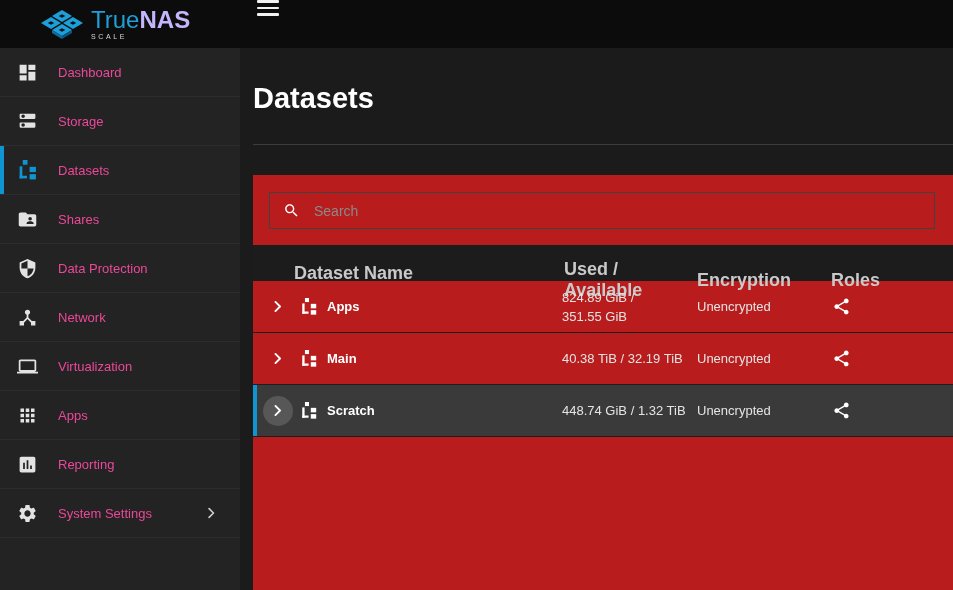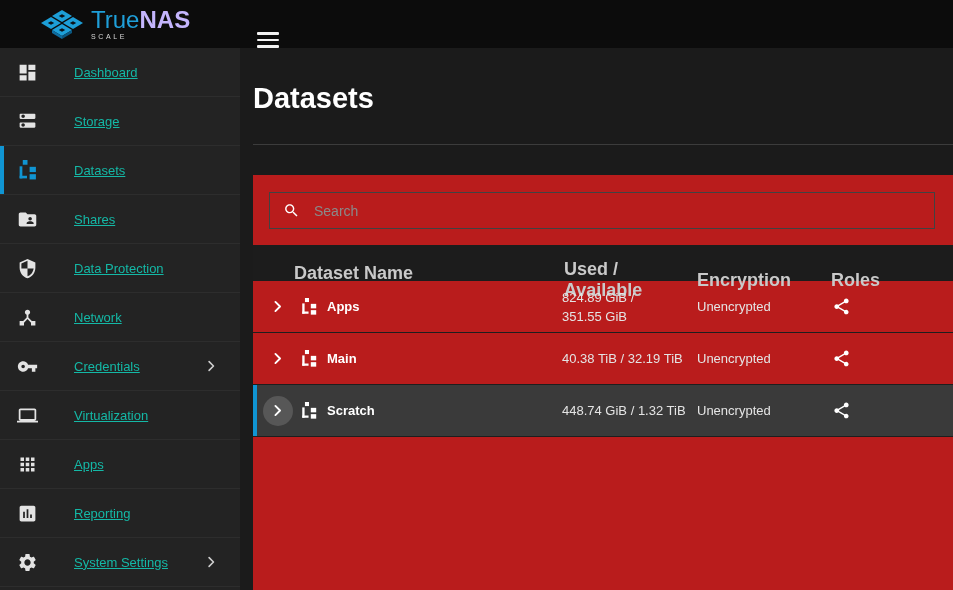--- a/index.html
+++ b/index.html
@@ -8,21 +8,21 @@
     width: 953px; height: 590px;
     overflow: hidden;
     background: #1b1b1b;
     font-family: "Liberation Sans", sans-serif;
   }
 
   
   .topbar {
     position: absolute; top: 0; left: 0; right: 0; height: 48px;
     background: #0c0c0c;
-    display: flex; align-items: flex-end;
+    display: flex; align-items: flex-start;
     z-index: 10;
   }
   .brand-zone {
     width: 240px; height: 48px;
     display: flex; align-items: center;
     padding-left: 40px;
   }
   .brand-text { display: flex; flex-direction: column; margin-left: 7px; }
   .brand-row { display: flex; align-items: baseline; line-height: 24px; }
   .brand-true { color: #1f9fd9; font-size: 24px; font-weight: 400; }
@@ -49,22 +49,22 @@
     border-bottom: 1px solid #2d2d2d;
     cursor: pointer;
   }
   .side-item .s-icon {
     width: 22px; height: 22px; color: #e3e3e3;
     display: flex; align-items: center; justify-content: center;
     flex: none;
   }
   .side-item .s-icon svg { width: 21px; height: 21px; fill: currentColor; }
   .side-item .s-label {
-    margin-left: 36px;
-    color: #14b8a6; font-size: 13px; text-decoration: underline;
+    margin-left: 20px;
+    color: #ec4899; font-size: 13px;
   }
   .side-item .s-chevron {
     margin-left: auto; margin-right: 20px;
     display: flex; align-items: center;
   }
   .side-item .s-chevron svg { width: 16px; height: 16px; stroke: #cfcfcf; stroke-width: 2.2; fill: none; }
   .side-item.active::before {
     content: ""; position: absolute; left: 0; top: 0; bottom: 0; width: 4px;
     background: var(--accent);
   }
@@ -262,33 +262,20 @@
 
   <div class="side-item">
     <span class="s-icon">
       <svg viewBox="0 0 24 24">
           <path d="M17 16l-4-4V8.82C14.16 8.4 15 7.3 15 6c0-1.66-1.34-3-3-3S9 4.34 9 6c0 1.3.84 2.4 2 2.82V12l-4 4H3v5h5v-3.05l4-4.2 4 4.2V21h5v-5h-4z"></path>
         </svg>
     </span>
     <span class="s-label">Network</span>
   </div>
 
-  <div class="side-item">
-    <span class="s-icon">
-      <svg viewBox="0 0 24 24">
-          <path d="M12.65 10C11.83 7.67 9.61 6 7 6c-3.31 0-6 2.69-6 6s2.69 6 6 6c2.61 0 4.83-1.67 5.65-4H17v4h4v-4h2v-4H12.65zM7 14c-1.1 0-2-.9-2-2s.9-2 2-2 2 .9 2 2-.9 2-2 2z"></path>
-        </svg>
-    </span>
-    <span class="s-label">Credentials</span>
-    <span class="s-chevron">
-      <svg viewBox="0 0 22 22">
-          <use href="#i-chevron-right"></use>
-        </svg>
-    </span>
-  </div>
 
   <div class="side-item">
     <span class="s-icon">
       <svg viewBox="0 0 24 24">
           <path d="M20 18c1.1 0 1.99-.9 1.99-2L22 6c0-1.1-.9-2-2-2H4c-1.1 0-2 .9-2 2v10c0 1.1.9 2 2 2H0v2h24v-2h-4zM4 6h16v10H4V6z"></path>
         </svg>
     </span>
     <span class="s-label">Virtualization</span>
   </div>
 

